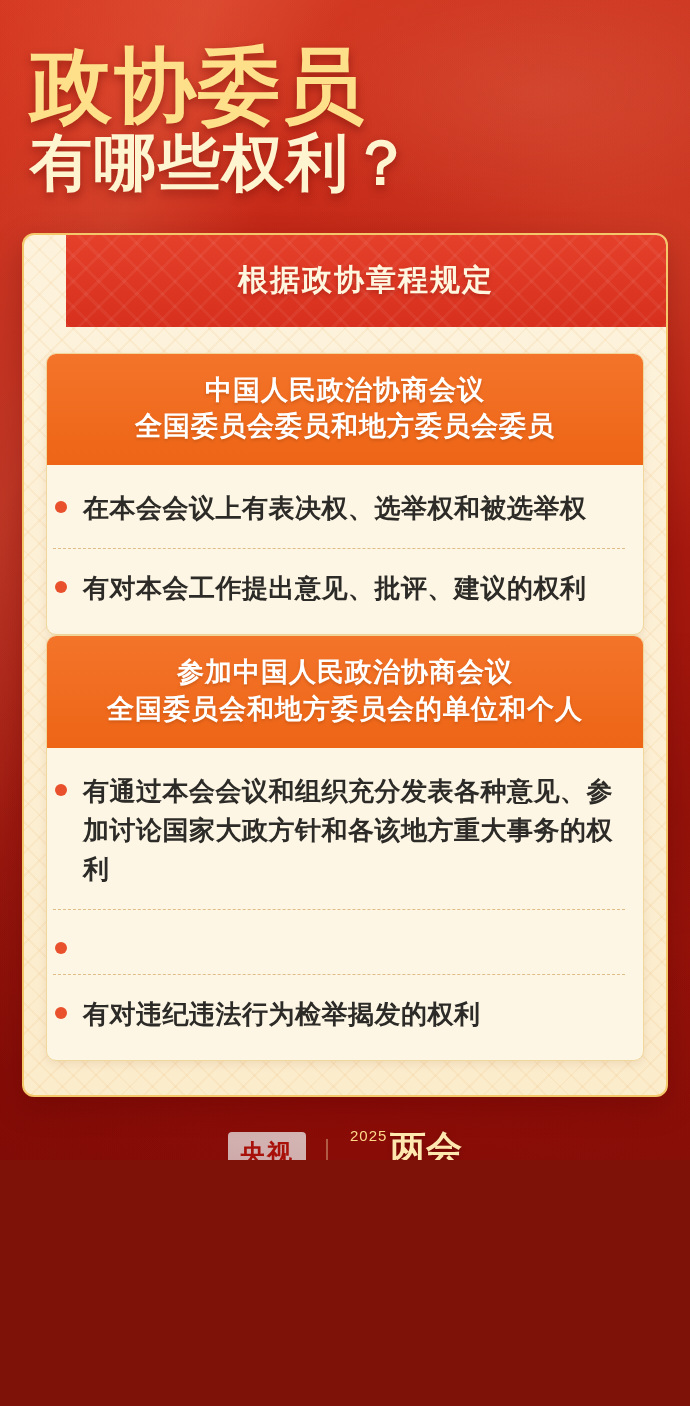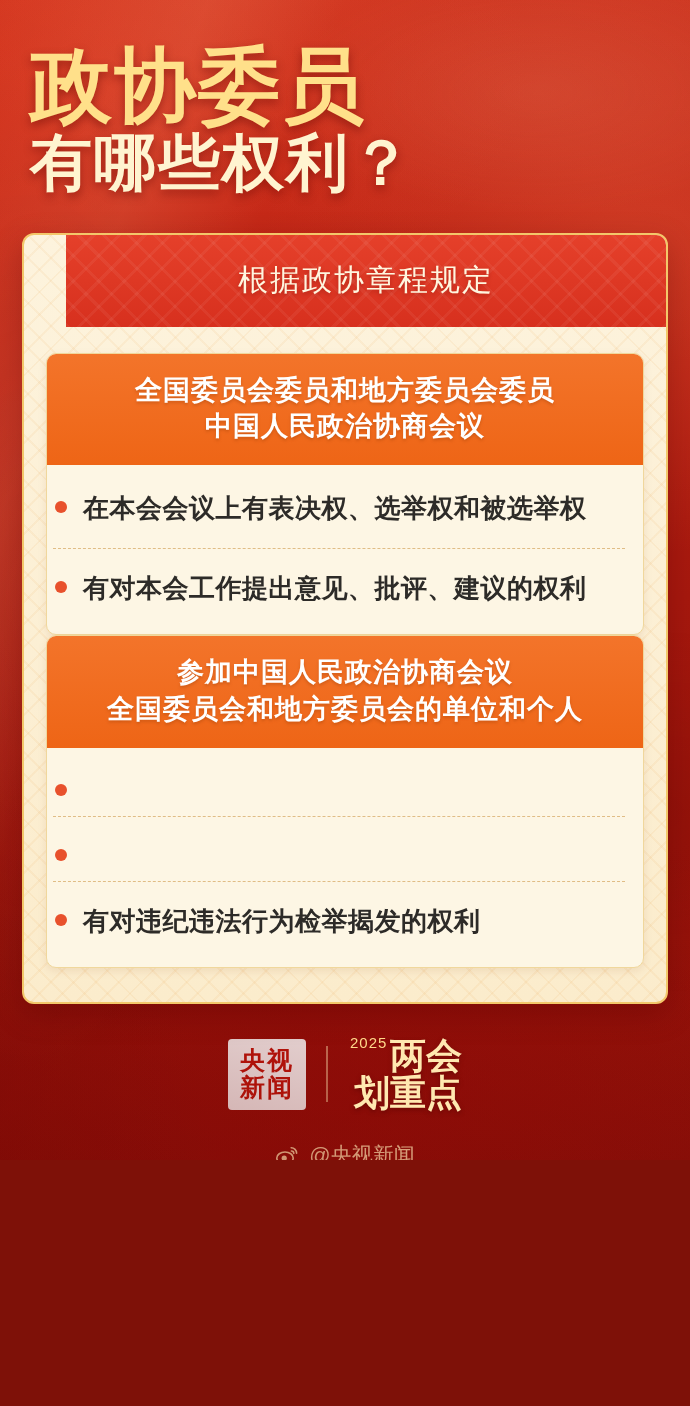--- a/index.html
+++ b/index.html
@@ -81,21 +81,21 @@
       linear-gradient(180deg, #fdf3dd 0%, #fbeccc 100%);
     box-shadow: 0 10px 30px rgba(80,4,2,0.30);
   }
   .card-header {
     height: 92px;
     display: flex;
     align-items: center;
     justify-content: center;
     color: #fff6df;
     font-size: 30px;
-    font-weight: 400;
+    font-weight: 700;
     letter-spacing: 2px;
     background:
       repeating-linear-gradient(45deg, rgba(255,255,255,0.05) 0px, rgba(255,255,255,0.05) 3px, rgba(255,255,255,0) 3px, rgba(255,255,255,0) 18px),
       repeating-linear-gradient(-45deg, rgba(255,255,255,0.05) 0px, rgba(255,255,255,0.05) 3px, rgba(255,255,255,0) 3px, rgba(255,255,255,0) 18px),
       linear-gradient(180deg, #e5402a 0%, #d7301e 100%);
     text-shadow: 0 2px 4px rgba(100,10,5,0.35);
     margin-left: 42px;
   }
   .card-body {
     padding: 26px 22px 34px 22px;
@@ -239,22 +239,22 @@
     <div class="title-sub">有哪些权利？</div>
   </div>
 
   <div class="card">
     <div class="card-header">根据政协章程规定</div>
 
     <div class="card-body">
 
       <div class="section">
         <div class="section-head">
+          <div class="line">中国人民政治协商会议</div>
           <div class="line">全国委员会委员和地方委员会委员</div>
-          <div class="line">中国人民政治协商会议</div>
         </div>
         <div class="items">
           <div class="item">
             <span class="bullet"></span>
             <span class="item-text">在本会会议上有表决权、选举权和被选举权</span>
           </div>
           <div class="item">
             <span class="bullet"></span>
             <span class="item-text">有对本会工作提出意见、批评、建议的权利</span>
           </div>
@@ -262,20 +262,21 @@
       </div>
 
       <div class="section">
         <div class="section-head">
           <div class="line">参加中国人民政治协商会议</div>
           <div class="line">全国委员会和地方委员会的单位和个人</div>
         </div>
         <div class="items">
           <div class="item">
             <span class="bullet"></span>
+            <span class="item-text">有通过本会会议和组织充分发表各种意见、参加讨论国家大政方针和各该地方重大事务的权利</span>
           </div>
           <div class="item">
             <span class="bullet"></span>
           </div>
           <div class="item">
             <span class="bullet"></span>
             <span class="item-text">有对违纪违法行为检举揭发的权利</span>
           </div>
         </div>
       </div>

